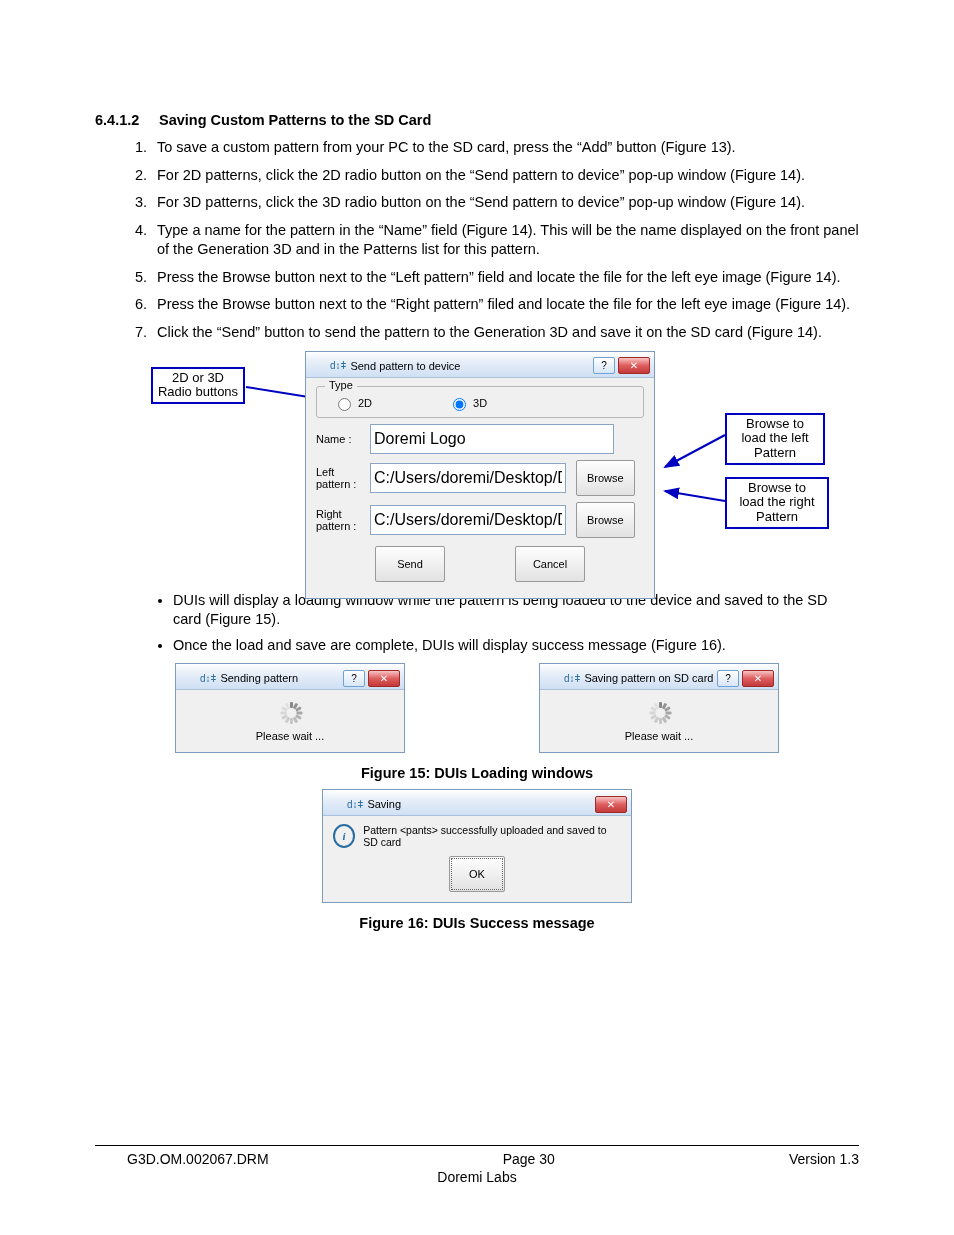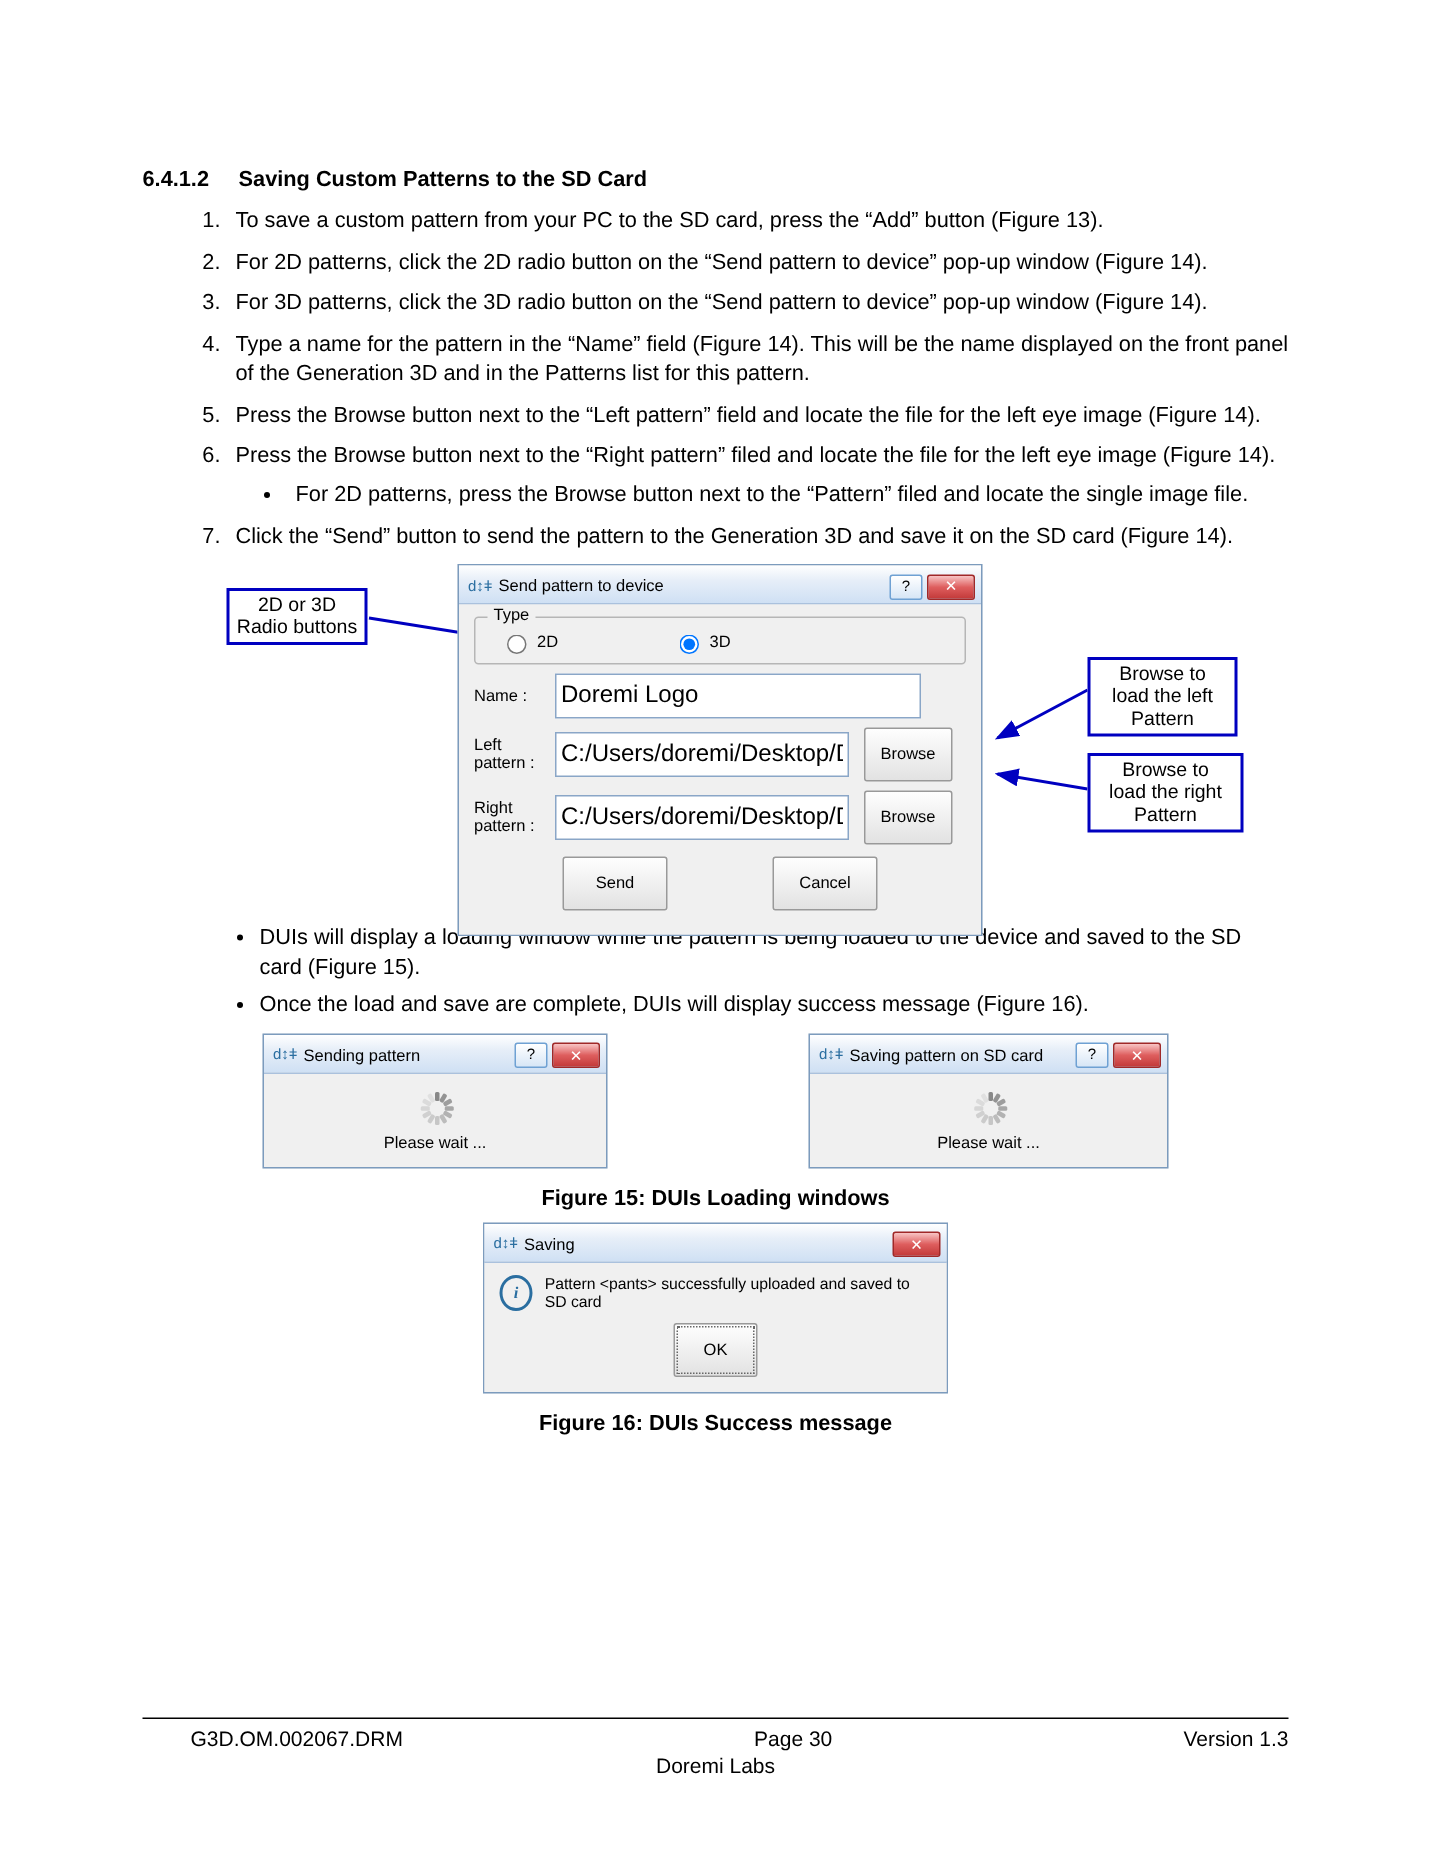--- a/index.html
+++ b/index.html
@@ -34,21 +34,21 @@
     text-align:center; line-height:1.15; padding:2px 4px; background:white;
     box-sizing:border-box;
   }
   .arrow-line { position:absolute; stroke:#0000c0; stroke-width:2; fill:none; marker-end:url(#ah); }
   .win {
     position:absolute; border:1px solid #7c9bbd; background:#f0f0f0; font-family:"Segoe UI", Tahoma, sans-serif; font-size:11px; color:#000;
     box-sizing:border-box;
   }
   .win .title {
     height:22px; background: linear-gradient(#fff,#e6eef8 40%,#cfe0f4);
-    border-bottom:1px solid #aac1dd; padding:3px 4px 0 6px; display:flex; align-items:center;
+    border-bottom:1px solid #aac1dd; padding:3px 4px 0 24px; display:flex; align-items:center;
   }
   .win .title .glyph { color:#2a6ea0; margin-right:4px; font-size:10px; }
   .win .title .spacer{ flex:1; }
   .win .title .tbtn {
     width:20px; height:15px; margin-left:3px; border:1px solid #6fa1d3; border-radius:2px;
     display:flex; align-items:center; justify-content:center; font-size:10px; background:linear-gradient(#fff,#d7e6f6);
   }
   .win .title .close { background: linear-gradient(#f8c4c4,#de5e5e,#c33a3a); border-color:#a02828; color:white; width:30px; }
   .win .body { padding:8px 10px 10px 10px; background:#f0f0f0; }
   .fieldset { border:1px solid #b6b6b6; border-radius:3px; padding:8px 10px 6px; position:relative; margin-bottom:6px; }
@@ -80,23 +80,20 @@
     <span>Saving Custom Patterns to the SD Card</span>
   </div>
 
   <ol class="steps">
     <li><span>To save a custom pattern from your PC to the SD card, press the “Add” button (Figure 13).</span></li>
     <li><span>For 2D patterns, click the 2D radio button on the “Send pattern to device” pop-up window (Figure 14).</span></li>
     <li><span>For 3D patterns, click the 3D radio button on the “Send pattern to device” pop-up window (Figure 14).</span></li>
     <li><span>Type a name for the pattern in the “Name” field (Figure 14).  This will be the name displayed on the front panel of the Generation 3D and in the Patterns list for this pattern.</span></li>
     <li><span>Press the Browse button next to the “Left pattern” field and locate the file for the left eye image (Figure 14).</span></li>
     <li><span>Press the Browse button next to the “Right pattern” filed and locate the file for the left eye image (Figure 14).</span>
-      <ul class="sub">
-          <li><span>For 2D patterns, press the Browse button next to the “Pattern” filed and locate the single image file.</span></li>
-        </ul>
     </li>
     <li><span>Click the “Send” button to send the pattern to the Generation 3D and save it on the SD card (Figure 14).</span></li>
   </ol>
 
   <div class="dialog-row">
     <svg width="100%" height="100%" style="position:absolute;left:0;top:0;pointer-events:none">
       <defs>
           <marker id="ah" markerWidth="8" markerHeight="8" refX="7" refY="3" orient="auto">
         <path d="M0,0 L8,3 L0,6 z" fill="#0000c0"></path>
           </marker>

